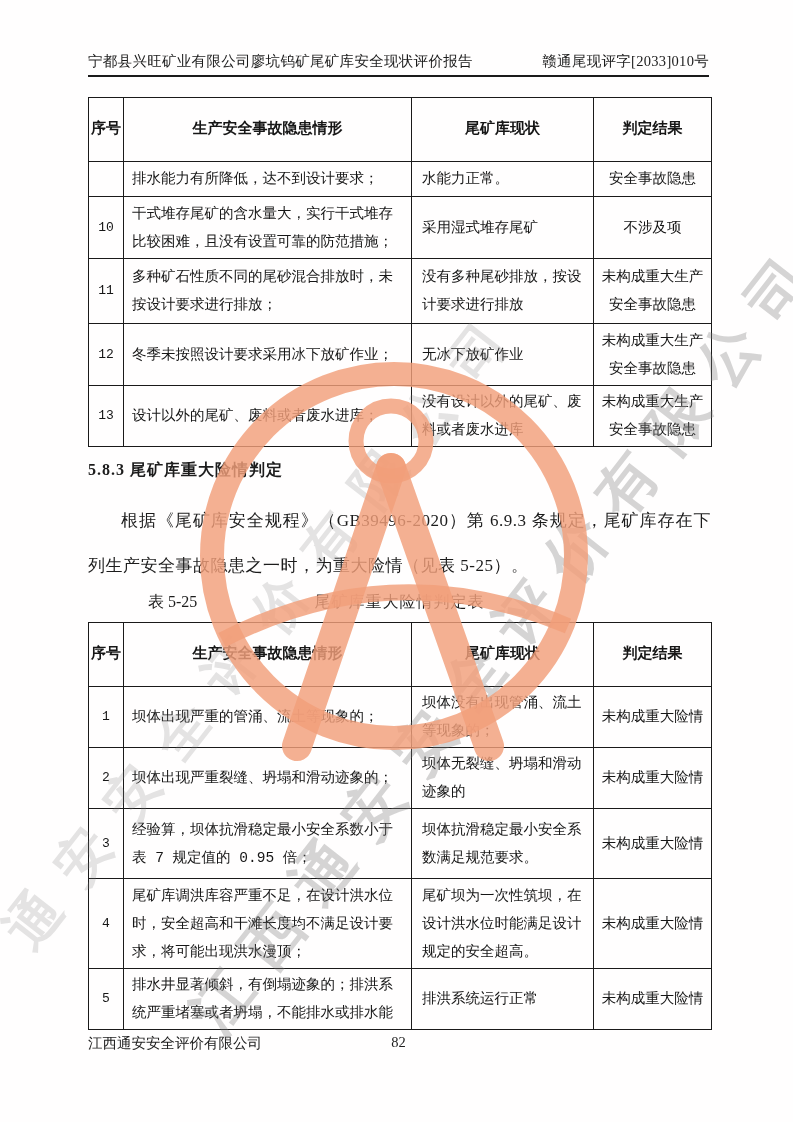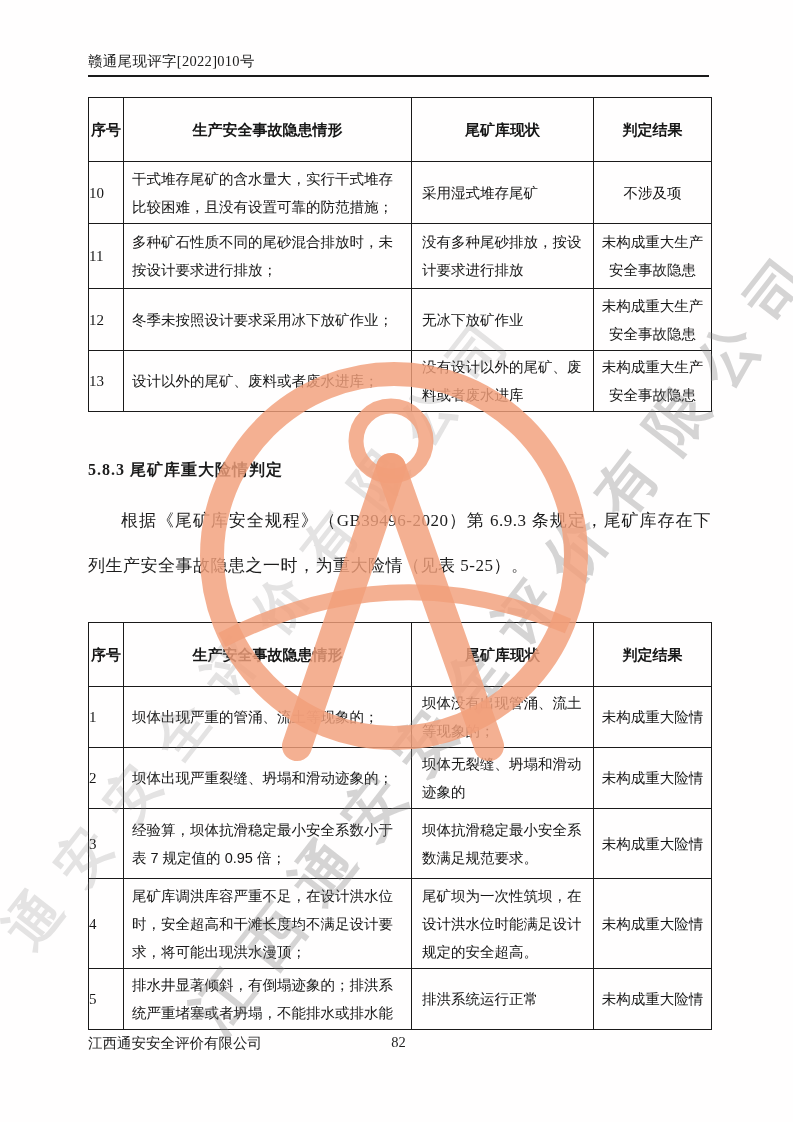--- a/index.html
+++ b/index.html
@@ -18,26 +18,26 @@
   }
   
   table.doc {
     position:absolute; left:88px; width:623px;
     border-collapse:collapse; table-layout:fixed;
     font-family:"Liberation Sans","DejaVu Sans",sans-serif;
     font-size:14.5px; color:#161616;
   }
   table.doc td, table.doc th {
     border:1.6px solid #1a1a1a; vertical-align:middle;
-    line-height:28px; overflow:hidden;
+    line-height:28px; overflow:hidden;font-family:Liberation Mono, monospace;
   }
   table.doc th {
     font-weight:bold; text-align:center; font-size:15px; line-height:26px;
   }
-  td.c-no   { font-family:"Liberation Serif",serif; font-size:15px; }
+  td.c-no   { text-align:center; font-family:"Liberation Serif",serif; font-size:13px; }
   td.c-sit  { text-align:left; padding:2px 6px 2px 8px; }
   td.c-sta  { text-align:left; padding:2px 6px 2px 10px; }
   td.c-res  { text-align:center; padding:2px 4px; }
   #table1 { top:97px; }
   #table2 { top:622px; }
   
   .sec-title {
     position:absolute; left:88px; top:460px; width:623px;
     font-weight:bold; font-size:16px; letter-spacing:1px;
     font-family:Liberation Serif, serif;
@@ -80,37 +80,44 @@
     font-size:86px; line-height:1; color:rgba(213,30,30,0.72); letter-spacing:16px;
   }
   .wm-logo { position:absolute; left:0; top:0; }
 </style>
 </head>
 <body>
 
 <div class="page">
 
   <div class="hdr">
-    <span>赣通尾现评字[2022]010号</span>
+    <span>宁都县兴旺矿业有限公司廖坑钨矿尾矿库安全现状评价报告</span>
+    <span>赣通尾现评字[2033]010号</span>
   </div>
 
   <table class="doc" id="table1">
     <colgroup>
         <col style="width:35px">
         <col style="width:288px">
         <col style="width:182px">
         <col style="width:118px">
       </colgroup>
     <tbody>
         <tr style="height:64px">
       <th>序号</th>
       <th>生产安全事故隐患情形</th>
       <th>尾矿库现状</th>
       <th>判定结果</th>
     </tr>
+    <tr style="height:35px">
+      <td class="c-no"></td>
+      <td class="c-sit">排水能力有所降低，达不到设计要求；</td>
+      <td class="c-sta">水能力正常。</td>
+      <td class="c-res">安全事故隐患</td>
+    </tr>
     <tr style="height:62px">
       <td class="c-no">10</td>
       <td class="c-sit">干式堆存尾矿的含水量大，实行干式堆存比较困难，且没有设置可靠的防范措施；</td>
       <td class="c-sta">采用湿式堆存尾矿</td>
       <td class="c-res">不涉及项</td>
     </tr>
     <tr style="height:65px">
       <td class="c-no">11</td>
       <td class="c-sit">多种矿石性质不同的尾砂混合排放时，未按设计要求进行排放；</td>
       <td class="c-sta">没有多种尾砂排放，按设计要求进行排放</td>
@@ -127,20 +134,24 @@
       <td class="c-sit">设计以外的尾矿、废料或者废水进库；</td>
       <td class="c-sta">没有设计以外的尾矿、废料或者废水进库</td>
       <td class="c-res">未构成重大生产安全事故隐患</td>
     </tr>
   </tbody>
     </table>
 
   <div class="sec-title">5.8.3 尾矿库重大险情判定</div>
   <div class="para">根据《尾矿库安全规程》（GB39496-2020）第 6.9.3 条规定，尾矿库存在下列生产安全事故隐患之一时，为重大险情（见表 5-25）。</div>
 
+  <div class="tbl-caption">
+    <span class="cap-label">表 5-25</span>
+    <span class="cap-title">尾矿库重大险情判定表</span>
+  </div>
 
   <table class="doc" id="table2">
     <colgroup>
         <col style="width:35px">
         <col style="width:288px">
         <col style="width:182px">
         <col style="width:118px">
       </colgroup>
     <tbody>
         <tr style="height:64px">

